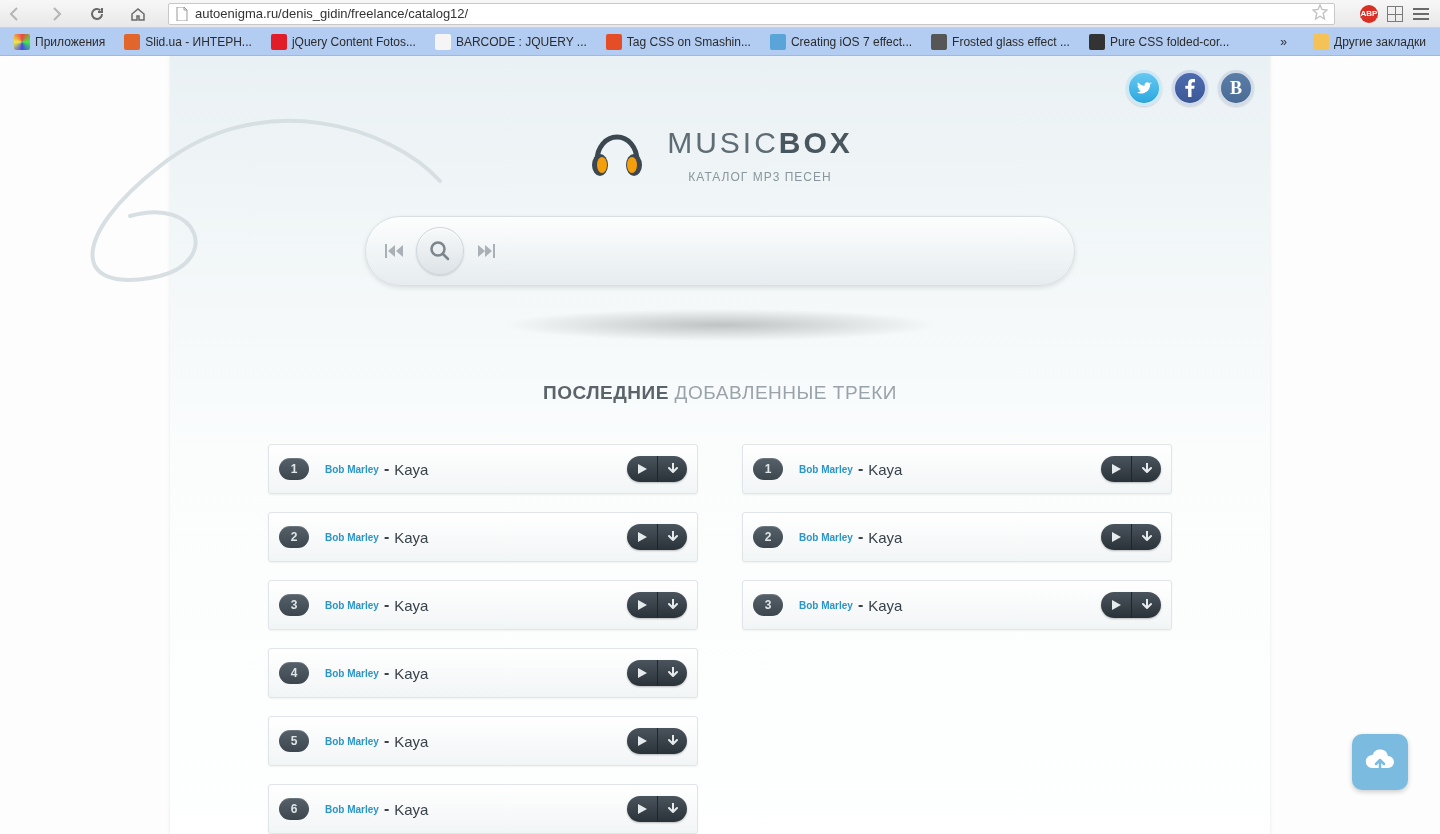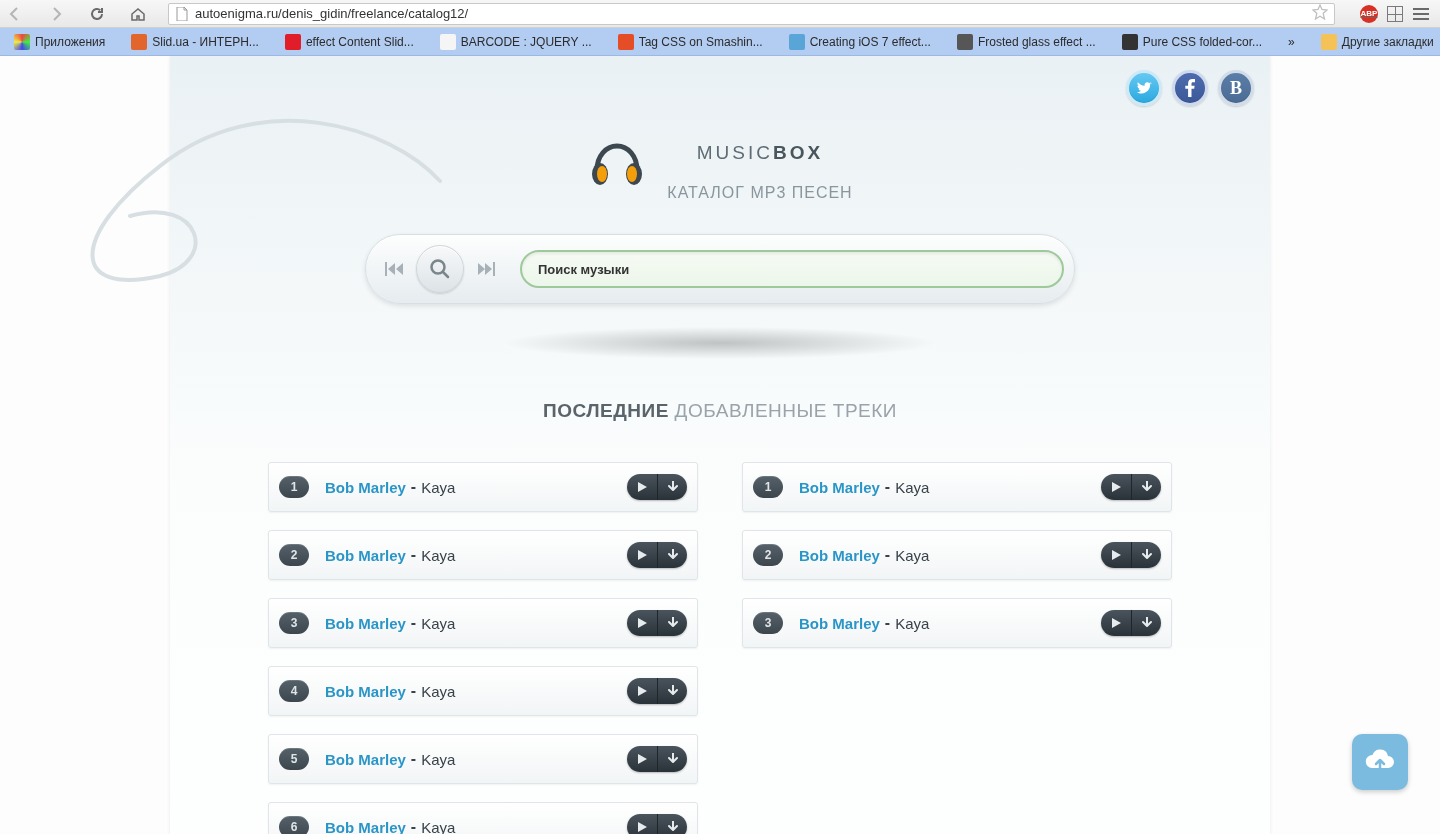--- a/index.html
+++ b/index.html
@@ -24,21 +24,21 @@
   .abp { width:18px;height:18px;background:#d93025;color:#fff;border-radius:50%;font-size:8px;font-weight:bold;display:flex;align-items:center;justify-content:center;}
   .grid-icon{width:16px;height:16px;border:1px solid #7a7a7a;position:relative;}
   .grid-icon::before,.grid-icon::after{content:"";position:absolute;background:#7a7a7a;}
   .grid-icon::before{left:50%;top:0;bottom:0;width:1px;}
   .grid-icon::after{top:50%;left:0;right:0;height:1px;}
   .hamburger{width:16px;display:flex;flex-direction:column;gap:3px;}
   .hamburger span{height:2px;background:#6a6a6a;}
 
   .bookmarks-bar{
     height:28px; background:#b3ccf1; border-bottom:1px solid #9db8e2;
-    display:flex; align-items:center; padding:0 6px; font-size:12px; color:#2b2b2b; gap:10px;
+    display:flex; align-items:center; padding:0 6px; font-size:12px; color:#2b2b2b; gap:3px;
   }
   .bm-item{ display:flex; align-items:center; gap:5px; padding:3px 8px; border-radius:3px; white-space:nowrap; cursor:pointer;}
   .bm-fav{width:16px;height:16px;display:inline-block;border-radius:2px;}
   .bm-right{margin-left:auto;display:flex;align-items:center;gap:10px;}
 
   
   .viewport{ position:relative; height:778px; background:#fdfdfd; overflow:auto;}
   .viewport::-webkit-scrollbar{width:17px;}
   .viewport::-webkit-scrollbar-track{background:#f1f1f1;}
   .viewport::-webkit-scrollbar-thumb{background:#c1c1c1;border:1px solid #e8e8e8;}
@@ -55,23 +55,23 @@
     position:absolute; top:14px; right:16px; display:flex; gap:10px;
   }
   .social{ width:36px;height:36px;border-radius:50%; display:flex;align-items:center;justify-content:center; color:#fff; font-weight:bold; font-size:16px; cursor:pointer; box-shadow:inset 0 -1px 0 rgba(0,0,0,.1), 0 1px 2px rgba(0,0,0,.15);}
   .social.tw{background:linear-gradient(#66c8f2,#2aa9e0);border:3px solid #cde9f7;}
   .social.fb{background:linear-gradient(#4e6baf,#3b5998);border:3px solid #cfd9ee;}
   .social.vk{background:linear-gradient(#5b7ea8,#4a6b94);border:3px solid #d2dce8;}
 
   .brand{ text-align:center; padding-top:70px;}
   .brand-row{display:flex;align-items:center;justify-content:center;gap:20px;}
   .headphones{width:60px;height:56px;position:relative;}
-  .brand h1{font-size:19px;color:#5f6c74;font-weight:300;letter-spacing:3px;margin-top:16px;}
+  .brand h1{font-size:30px;color:#5f6c74;font-weight:300;letter-spacing:3px;}
   .brand h1 b{font-weight:800;color:#4a565d;}
-  .brand .subtitle{font-size:16px;color:#8a969d;letter-spacing:1px;margin-top:20px;}
+  .brand .subtitle{font-size:12px;color:#8a969d;letter-spacing:1px;margin-top:10px;}
 
   .player-bar{
     width:710px;height:70px;margin:32px auto 0;
     border-radius:36px;
     background:linear-gradient(#fdfefe,#e6ecef);
     border:1px solid #d8dfe3;
     box-shadow:0 2px 5px rgba(0,0,0,.1), inset 0 1px 0 #fff;
     display:flex;align-items:center;padding:0 10px;
     position:relative;
   }
@@ -115,21 +115,21 @@
     box-shadow:0 1px 2px rgba(0,0,0,.05);
     display:flex;align-items:center;padding:0 10px;
   }
   .track .num{
     width:30px;height:22px;border-radius:11px;
     background:linear-gradient(#55616a,#3d464d);
     color:#dfe5e8;font-size:12px;font-weight:bold;
     display:flex;align-items:center;justify-content:center;margin-right:16px;
     box-shadow:inset 0 1px 0 rgba(255,255,255,.15);
   }
-  .track .artist{color:#2a95c7;font-weight:bold;font-size:15px;}
+  .track .artist{color:#2a95c7;font-weight:bold;font-size:10px;}
   .track .sep{color:#3a434a;margin:0 5px;font-weight:bold;}
   .track .song{color:#3a434a;font-weight:normal;font-size:15px;}
   .track .actions{
     margin-left:auto;display:flex;
     height:26px;border-radius:13px;overflow:hidden;
     box-shadow:0 1px 2px rgba(0,0,0,.25);
   }
   .track .act{
     width:30px;background:linear-gradient(#4a545c,#2a3239);
     color:#e8edf0;display:flex;align-items:center;justify-content:center;cursor:pointer;
@@ -201,21 +201,21 @@
   <div class="bm-item">
     <span class="bm-fav" style="background:conic-gradient(#e44,#4e4,#44e,#ee4,#e44);border-radius:2px;"></span>
     <span>Приложения</span>
   </div>
   <div class="bm-item">
       <span class="bm-fav" style="background: rgb(226, 102, 43);"></span>
       <span>Slid.ua - ИНТЕРН...</span>
     </div>
     <div class="bm-item">
       <span class="bm-fav" style="background: rgb(225, 29, 42);"></span>
-      <span>effect Content Slid...</span>
+      <span>jQuery Content Fotos...</span>
     </div>
     <div class="bm-item">
       <span class="bm-fav" style="background: rgb(245, 245, 245);"></span>
       <span>BARCODE : JQUERY ...</span>
     </div>
     <div class="bm-item">
       <span class="bm-fav" style="background: rgb(228, 77, 38);"></span>
       <span>Tag CSS on Smashin...</span>
     </div>
     <div class="bm-item">
@@ -292,23 +292,20 @@
               <circle cx="9" cy="9" r="6.5" fill="none" stroke="#7a858c" stroke-width="2.5"></circle>
               <path d="M14 14l5 5" stroke="#7a858c" stroke-width="2.5" stroke-linecap="round"></path>
             </svg>
         </div>
         <div class="ctrl">
           <svg width="18" height="14" viewBox="0 0 18 14">
               <path d="M16 0h2v14h-2zM8 7L1 1v12zM15 7L8 1v12z" fill="#a8b1b7"></path>
             </svg>
         </div>
       </div>
-      <div class="search-field">
-        <input type="text" placeholder="Поиск музыки" style="">
-      </div>
     </div>
 
     <div class="shadow-ellipse"></div>
 
     <h2 class="section-title">
       <b>ПОСЛЕДНИЕ</b>
       <span>ДОБАВЛЕННЫЕ ТРЕКИ</span>
     </h2>
 
     <div class="tracks">

